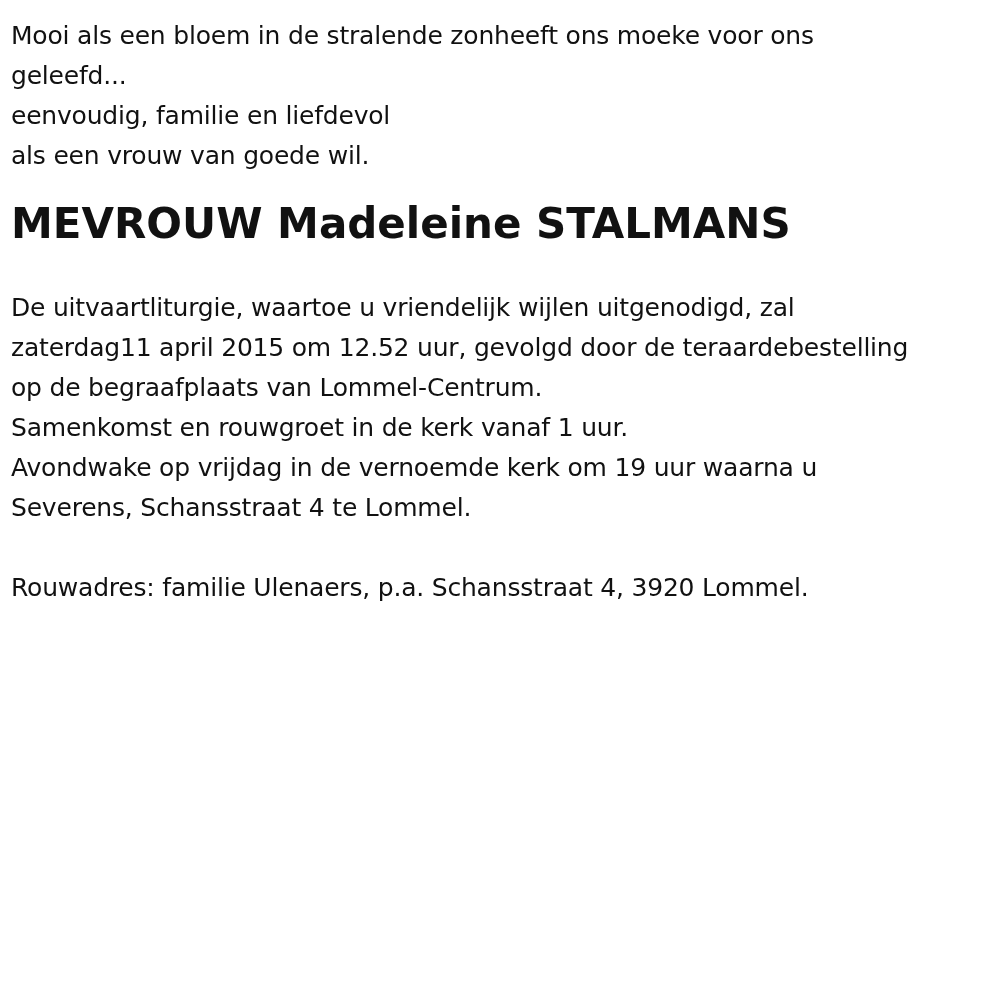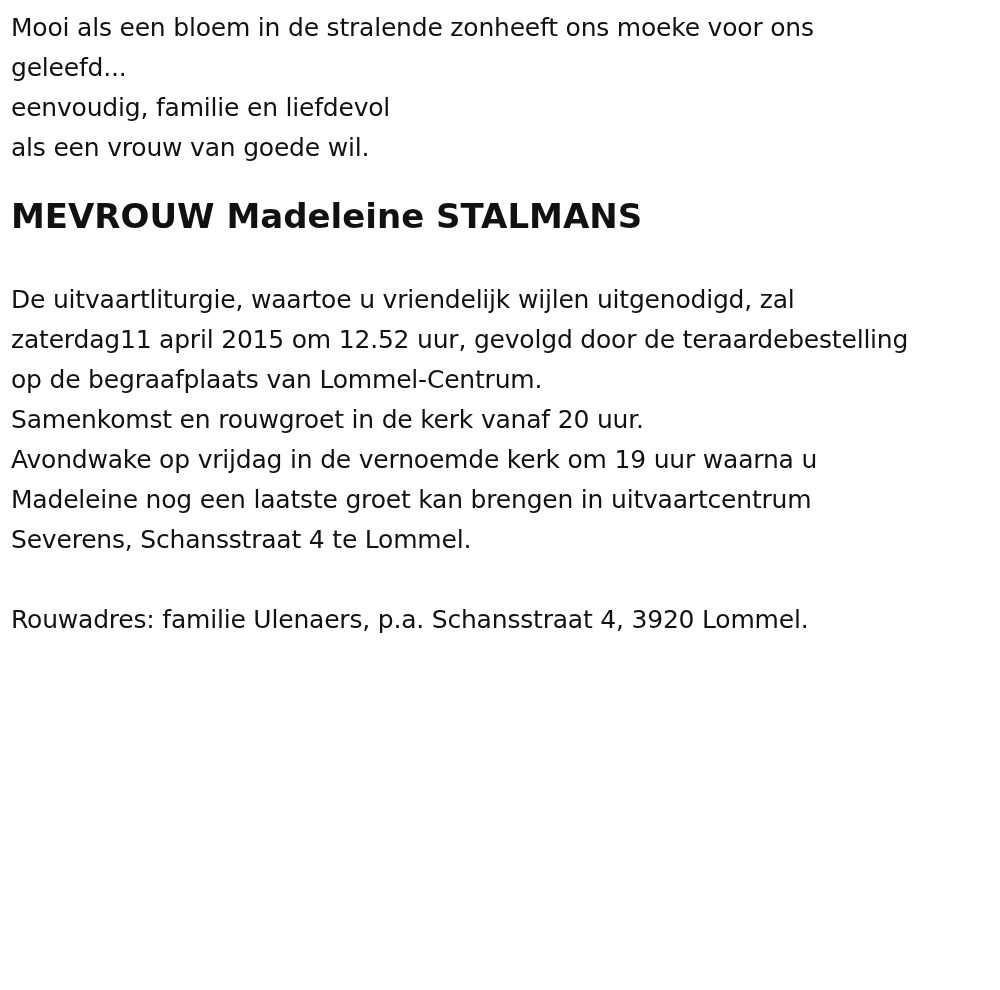--- a/index.html
+++ b/index.html
@@ -9,31 +9,31 @@
   }
   body {
     width: 1000px;
     height: 990px;
     overflow: hidden;
     color: #111111;
     font-family: "DejaVu Sans", sans-serif;
   }
   .page {
     position: relative;
-    padding: 8px 0 0 11px;
+    padding: 16px 0 0 11px;
     font-size: 25px;
     line-height: 40px;
     letter-spacing: -0.2px;
   }
   .line { display: block; white-space: nowrap; }
   .blank { display: block; height: 40px; }
   .heading {
     display: block;
     font-weight: bold;
-    font-size: 34px;
+    font-size: 42px;
     line-height: 48px;
     margin-top: 24px;
     margin-bottom: 0px;
     letter-spacing: 0px;
   }
 </style>
 </head>
 <body>
 
 <div class="page">
@@ -47,23 +47,22 @@
 
   <h1 class="heading">MEVROUW Madeleine STALMANS</h1>
 
 
   <span class="blank"></span>
 
   <div>
     <span class="line">De uitvaartliturgie, waartoe u vriendelijk wijlen uitgenodigd, zal</span>
     <span class="line">zaterdag11 april 2015 om 12.52 uur, gevolgd door de teraardebestelling</span>
     <span class="line">op de begraafplaats van Lommel-Centrum.</span>
-    <span class="line">Samenkomst en rouwgroet in de kerk vanaf 20 uur.</span>
+    <span class="line">Samenkomst en rouwgroet in de kerk vanaf 1 uur.</span>
     <span class="line">Avondwake op vrijdag in de vernoemde kerk om 19 uur waarna u</span>
-    <span class="line">Madeleine nog een laatste groet kan brengen in uitvaartcentrum</span>
     <span class="line">Severens, Schansstraat 4 te Lommel.</span>
   </div>
 
   <span class="blank"></span>
 
   <span class="line">Rouwadres: familie Ulenaers, p.a. Schansstraat 4, 3920 Lommel.</span>
 
   <span class="blank"></span>
 
 

